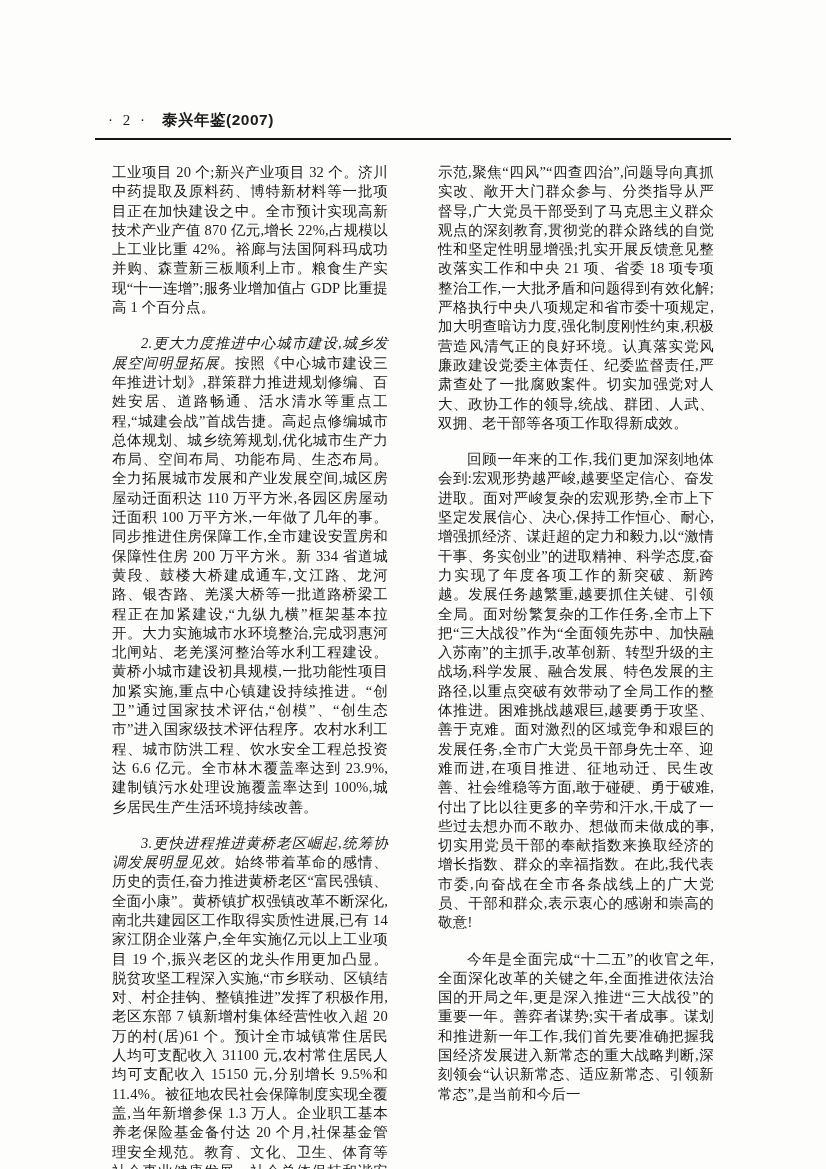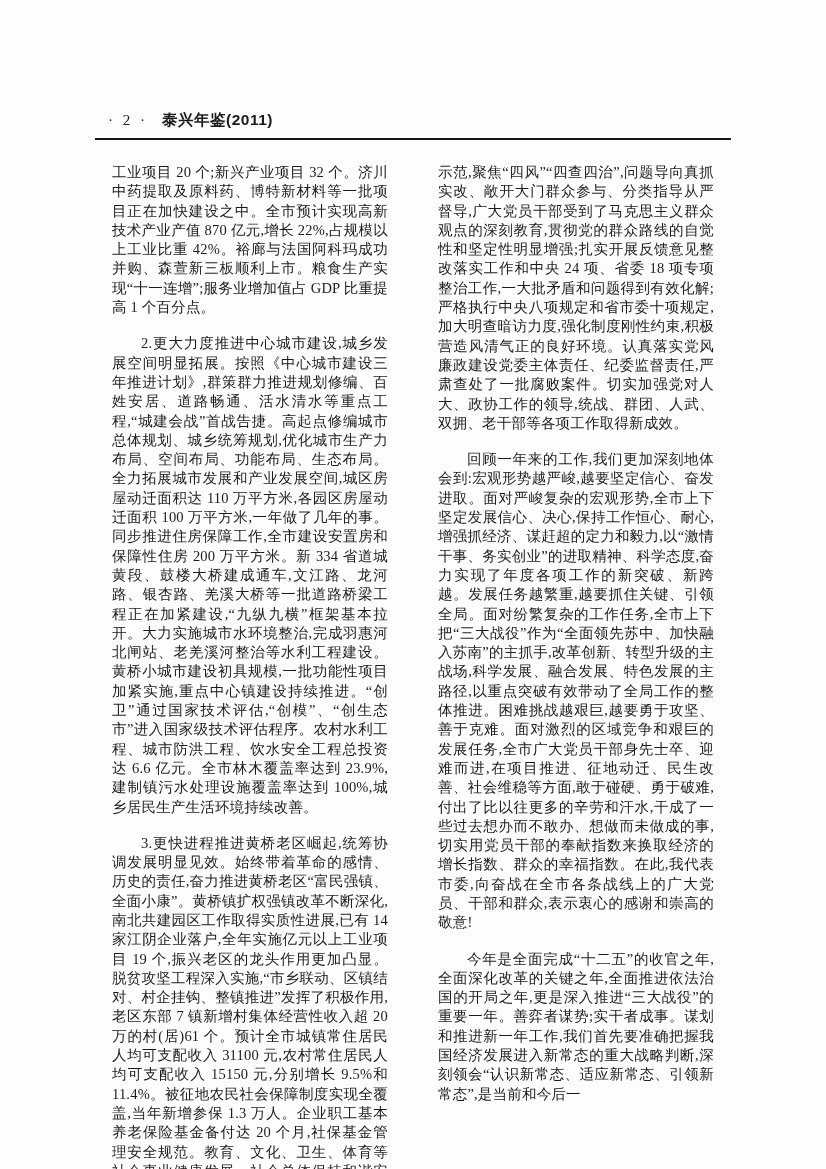--- a/index.html
+++ b/index.html
@@ -55,48 +55,48 @@
     font-size: 14.5px;
     line-height: 19.3px;
     letter-spacing: 0.2px;
   }
   .col p {
     margin: 17px;
     padding: 0;
     text-indent: 2em;
   }
   .col p.flush { text-indent: 0; }
-  .kai { }
+  .kai { font-style: italic; }
   .sec-heading {
     font-family: "Liberation Sans", "DejaVu Sans", sans-serif;
     font-weight: bold;
     letter-spacing: 0.3px;
   }
 </style>
 </head>
 <body>
 
 <div class="page">
 
   <div class="page-header">
     <span class="page-num">· 2 ·</span>
-    <span class="book-title">泰兴年鉴(2011)</span>
+    <span class="book-title">泰兴年鉴(2007)</span>
   </div>
 
   <div class="header-rule"></div>
 
   <div class="columns">
 
     <div class="col">
       <p class="flush">工业项目 20 个;新兴产业项目 32 个。济川中药提取及原料药、博特新材料等一批项目正在加快建设之中。全市预计实现高新技术产业产值 870 亿元,增长 22%,占规模以上工业比重 42%。裕廊与法国阿科玛成功并购、森萱新三板顺利上市。粮食生产实现“十一连增”;服务业增加值占 GDP 比重提高 1 个百分点。</p>
       <p><span class="kai">2.更大力度推进中心城市建设,城乡发展空间明显拓展。</span><span>按照《中心城市建设三年推进计划》,群策群力推进规划修编、百姓安居、道路畅通、活水清水等重点工程,“城建会战”首战告捷。高起点修编城市总体规划、城乡统筹规划,优化城市生产力布局、空间布局、功能布局、生态布局。全力拓展城市发展和产业发展空间,城区房屋动迁面积达 110 万平方米,各园区房屋动迁面积 100 万平方米,一年做了几年的事。同步推进住房保障工作,全市建设安置房和保障性住房 200 万平方米。新 334 省道城黄段、鼓楼大桥建成通车,文江路、龙河路、银杏路、羌溪大桥等一批道路桥梁工程正在加紧建设,“九纵九横”框架基本拉开。大力实施城市水环境整治,完成羽惠河北闸站、老羌溪河整治等水利工程建设。黄桥小城市建设初具规模,一批功能性项目加紧实施,重点中心镇建设持续推进。“创卫”通过国家技术评估,“创模”、“创生态市”进入国家级技术评估程序。农村水利工程、城市防洪工程、饮水安全工程总投资达 6.6 亿元。全市林木覆盖率达到 23.9%,建制镇污水处理设施覆盖率达到 100%,城乡居民生产生活环境持续改善。</span></p>
       <p><span class="kai">3.更快进程推进黄桥老区崛起,统筹协调发展明显见效。</span><span>始终带着革命的感情、历史的责任,奋力推进黄桥老区“富民强镇、全面小康”。黄桥镇扩权强镇改革不断深化,南北共建园区工作取得实质性进展,已有 14 家江阴企业落户,全年实施亿元以上工业项目 19 个,振兴老区的龙头作用更加凸显。脱贫攻坚工程深入实施,“市乡联动、区镇结对、村企挂钩、整镇推进”发挥了积极作用,老区东部 7 镇新增村集体经营性收入超 20 万的村(居)61 个。预计全市城镇常住居民人均可支配收入 31100 元,农村常住居民人均可支配收入 15150 元,分别增长 9.5%和 11.4%。被征地农民社会保障制度实现全覆盖,当年新增参保 1.3 万人。企业职工基本养老保险基金备付达 20 个月,社保基金管理安全规范。教育、文化、卫生、体育等社会事业健康发展。社会总体保持和谐安定,被表彰为全省社会治安综合治理先进集体。</span></p>
     </div>
 
     <div class="col">
-      <p class="flush">示范,聚焦“四风”“四查四治”,问题导向真抓实改、敞开大门群众参与、分类指导从严督导,广大党员干部受到了马克思主义群众观点的深刻教育,贯彻党的群众路线的自觉性和坚定性明显增强;扎实开展反馈意见整改落实工作和中央 24 项、省委 18 项专项整治工作,一大批矛盾和问题得到有效化解;严格执行中央八项规定和省市委十项规定,加大明查暗访力度,强化制度刚性约束,积极营造风清气正的良好环境。认真落实党风廉政建设党委主体责任、纪委监督责任,严肃查处了一批腐败案件。切实加强党对人大、政协工作的领导,统战、群团、人武、双拥、老干部等各项工作取得新成效。</p>
+      <p class="flush">示范,聚焦“四风”“四查四治”,问题导向真抓实改、敞开大门群众参与、分类指导从严督导,广大党员干部受到了马克思主义群众观点的深刻教育,贯彻党的群众路线的自觉性和坚定性明显增强;扎实开展反馈意见整改落实工作和中央 21 项、省委 18 项专项整治工作,一大批矛盾和问题得到有效化解;严格执行中央八项规定和省市委十项规定,加大明查暗访力度,强化制度刚性约束,积极营造风清气正的良好环境。认真落实党风廉政建设党委主体责任、纪委监督责任,严肃查处了一批腐败案件。切实加强党对人大、政协工作的领导,统战、群团、人武、双拥、老干部等各项工作取得新成效。</p>
       <p>回顾一年来的工作,我们更加深刻地体会到:宏观形势越严峻,越要坚定信心、奋发进取。面对严峻复杂的宏观形势,全市上下坚定发展信心、决心,保持工作恒心、耐心,增强抓经济、谋赶超的定力和毅力,以“激情干事、务实创业”的进取精神、科学态度,奋力实现了年度各项工作的新突破、新跨越。发展任务越繁重,越要抓住关键、引领全局。面对纷繁复杂的工作任务,全市上下把“三大战役”作为“全面领先苏中、加快融入苏南”的主抓手,改革创新、转型升级的主战场,科学发展、融合发展、特色发展的主路径,以重点突破有效带动了全局工作的整体推进。困难挑战越艰巨,越要勇于攻坚、善于克难。面对激烈的区域竞争和艰巨的发展任务,全市广大党员干部身先士卒、迎难而进,在项目推进、征地动迁、民生改善、社会维稳等方面,敢于碰硬、勇于破难,付出了比以往更多的辛劳和汗水,干成了一些过去想办而不敢办、想做而未做成的事,切实用党员干部的奉献指数来换取经济的增长指数、群众的幸福指数。在此,我代表市委,向奋战在全市各条战线上的广大党员、干部和群众,表示衷心的感谢和崇高的敬意!</p>
       <p>今年是全面完成“十二五”的收官之年,全面深化改革的关键之年,全面推进依法治国的开局之年,更是深入推进“三大战役”的重要一年。善弈者谋势;实干者成事。谋划和推进新一年工作,我们首先要准确把握我国经济发展进入新常态的重大战略判断,深刻领会“认识新常态、适应新常态、引领新常态”,是当前和今后一</p>
     </div>
 
   </div>
 
 </div>
 
 </body></html>

